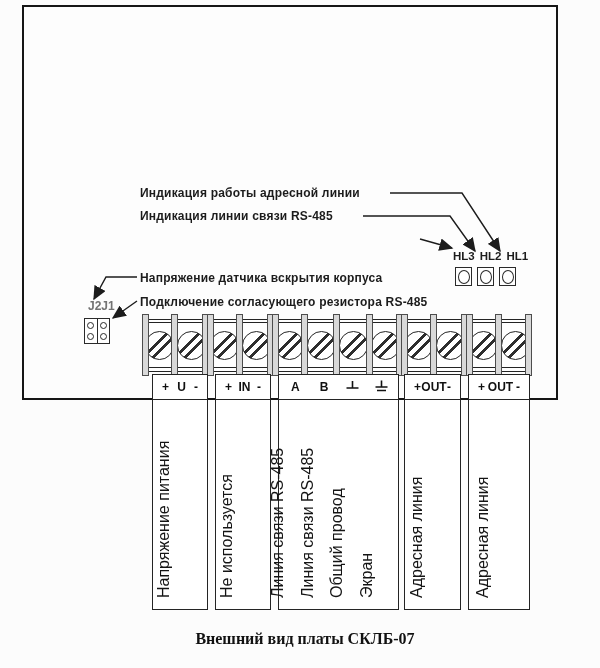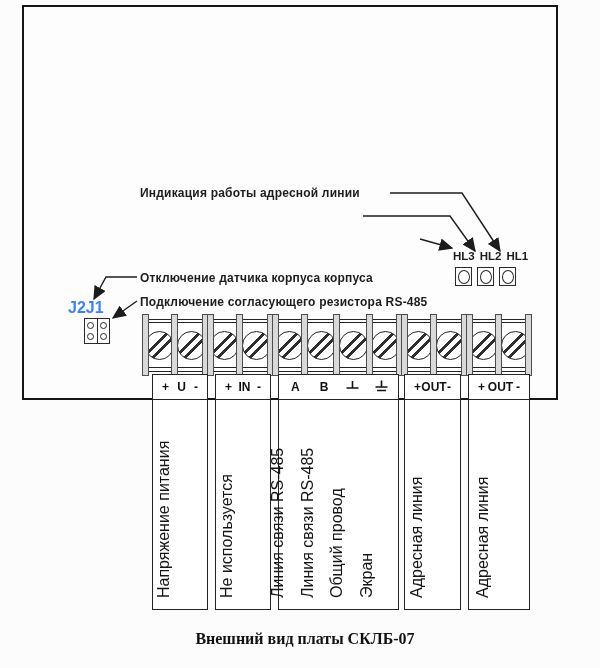--- a/index.html
+++ b/index.html
@@ -20,21 +20,21 @@
   
   .hl-labels{position:absolute;left:453px;top:250px;display:flex;gap:5px;
              font-size:11.5px;font-weight:700;color:#1c1c1c;}
   .leds{position:absolute;left:455px;top:267px;display:flex;gap:5px;}
   .led{width:17px;height:19px;border:1.6px solid #2a2a2a;box-sizing:border-box;
        background:#fff;display:flex;align-items:center;justify-content:center;}
   .led i{display:block;width:12px;height:14px;border:1.6px solid #2a2a2a;
          border-radius:50%;box-sizing:border-box;background:#fff;}
 
   
-  .j-labels{position:absolute;left:68px;top:299px;font-size:16px;font-weight:700;color:#3b82f6;}
+  .j-labels{position:absolute;left:88px;top:299px;font-size:12px;font-weight:700;color:#737373;}
   .jblock{position:absolute;left:84px;top:318px;width:26px;height:26px;
           border:1.6px solid #2a2a2a;box-sizing:border-box;background:#fff;display:flex;}
   .jcell{flex:1;display:flex;flex-direction:column;align-items:center;justify-content:space-evenly;}
   .jcell + .jcell{border-left:1.6px solid #2a2a2a;}
   .jcell i{width:7px;height:7px;border:1.3px solid #2a2a2a;border-radius:50%;
            box-sizing:border-box;display:block;background:#fff;}
 
   
   .tgroup{position:absolute;top:319px;height:53px;border:1.6px solid #242424;
           background:#fff;box-sizing:border-box;}
@@ -81,22 +81,23 @@
       </marker>
     </defs>
     <polyline points="390,193 462,193 500,251" fill="none" stroke="#1c1c1c" stroke-width="1.4" marker-end="url(#ah)"></polyline>
     <polyline points="363,216 450,216 475,251" fill="none" stroke="#1c1c1c" stroke-width="1.4" marker-end="url(#ah)"></polyline>
     <polyline points="420,239 452,248" fill="none" stroke="#1c1c1c" stroke-width="1.4" marker-end="url(#ah)"></polyline>
     <polyline points="137,277 106,277 94,299" fill="none" stroke="#1c1c1c" stroke-width="1.4" marker-end="url(#ah)"></polyline>
     <polyline points="137,301 113,318" fill="none" stroke="#1c1c1c" stroke-width="1.4" marker-end="url(#ah)"></polyline>
   </svg>
 
   <div class="callout" style="left:140px;top:186px">Индикация работы адресной линии</div>
-
-  <div class="callout" style="left:140px;top:271px">Отключение датчика корпуса корпуса</div>
+  <div class="callout" style="left:140px;top:209px">Индикация линии связи RS-485</div>
+
+  <div class="callout" style="left:140px;top:271px">Напряжение датчика вскрытия корпуса</div>
   <div class="callout" style="left:140px;top:295px">Подключение согласующего резистора RS-485</div>
 
   <div class="hl-labels">
     <span>HL3</span>
     <span>HL2</span>
     <span>HL1</span>
   </div>
   <div class="leds">
     <span class="led">
         <i></i>

